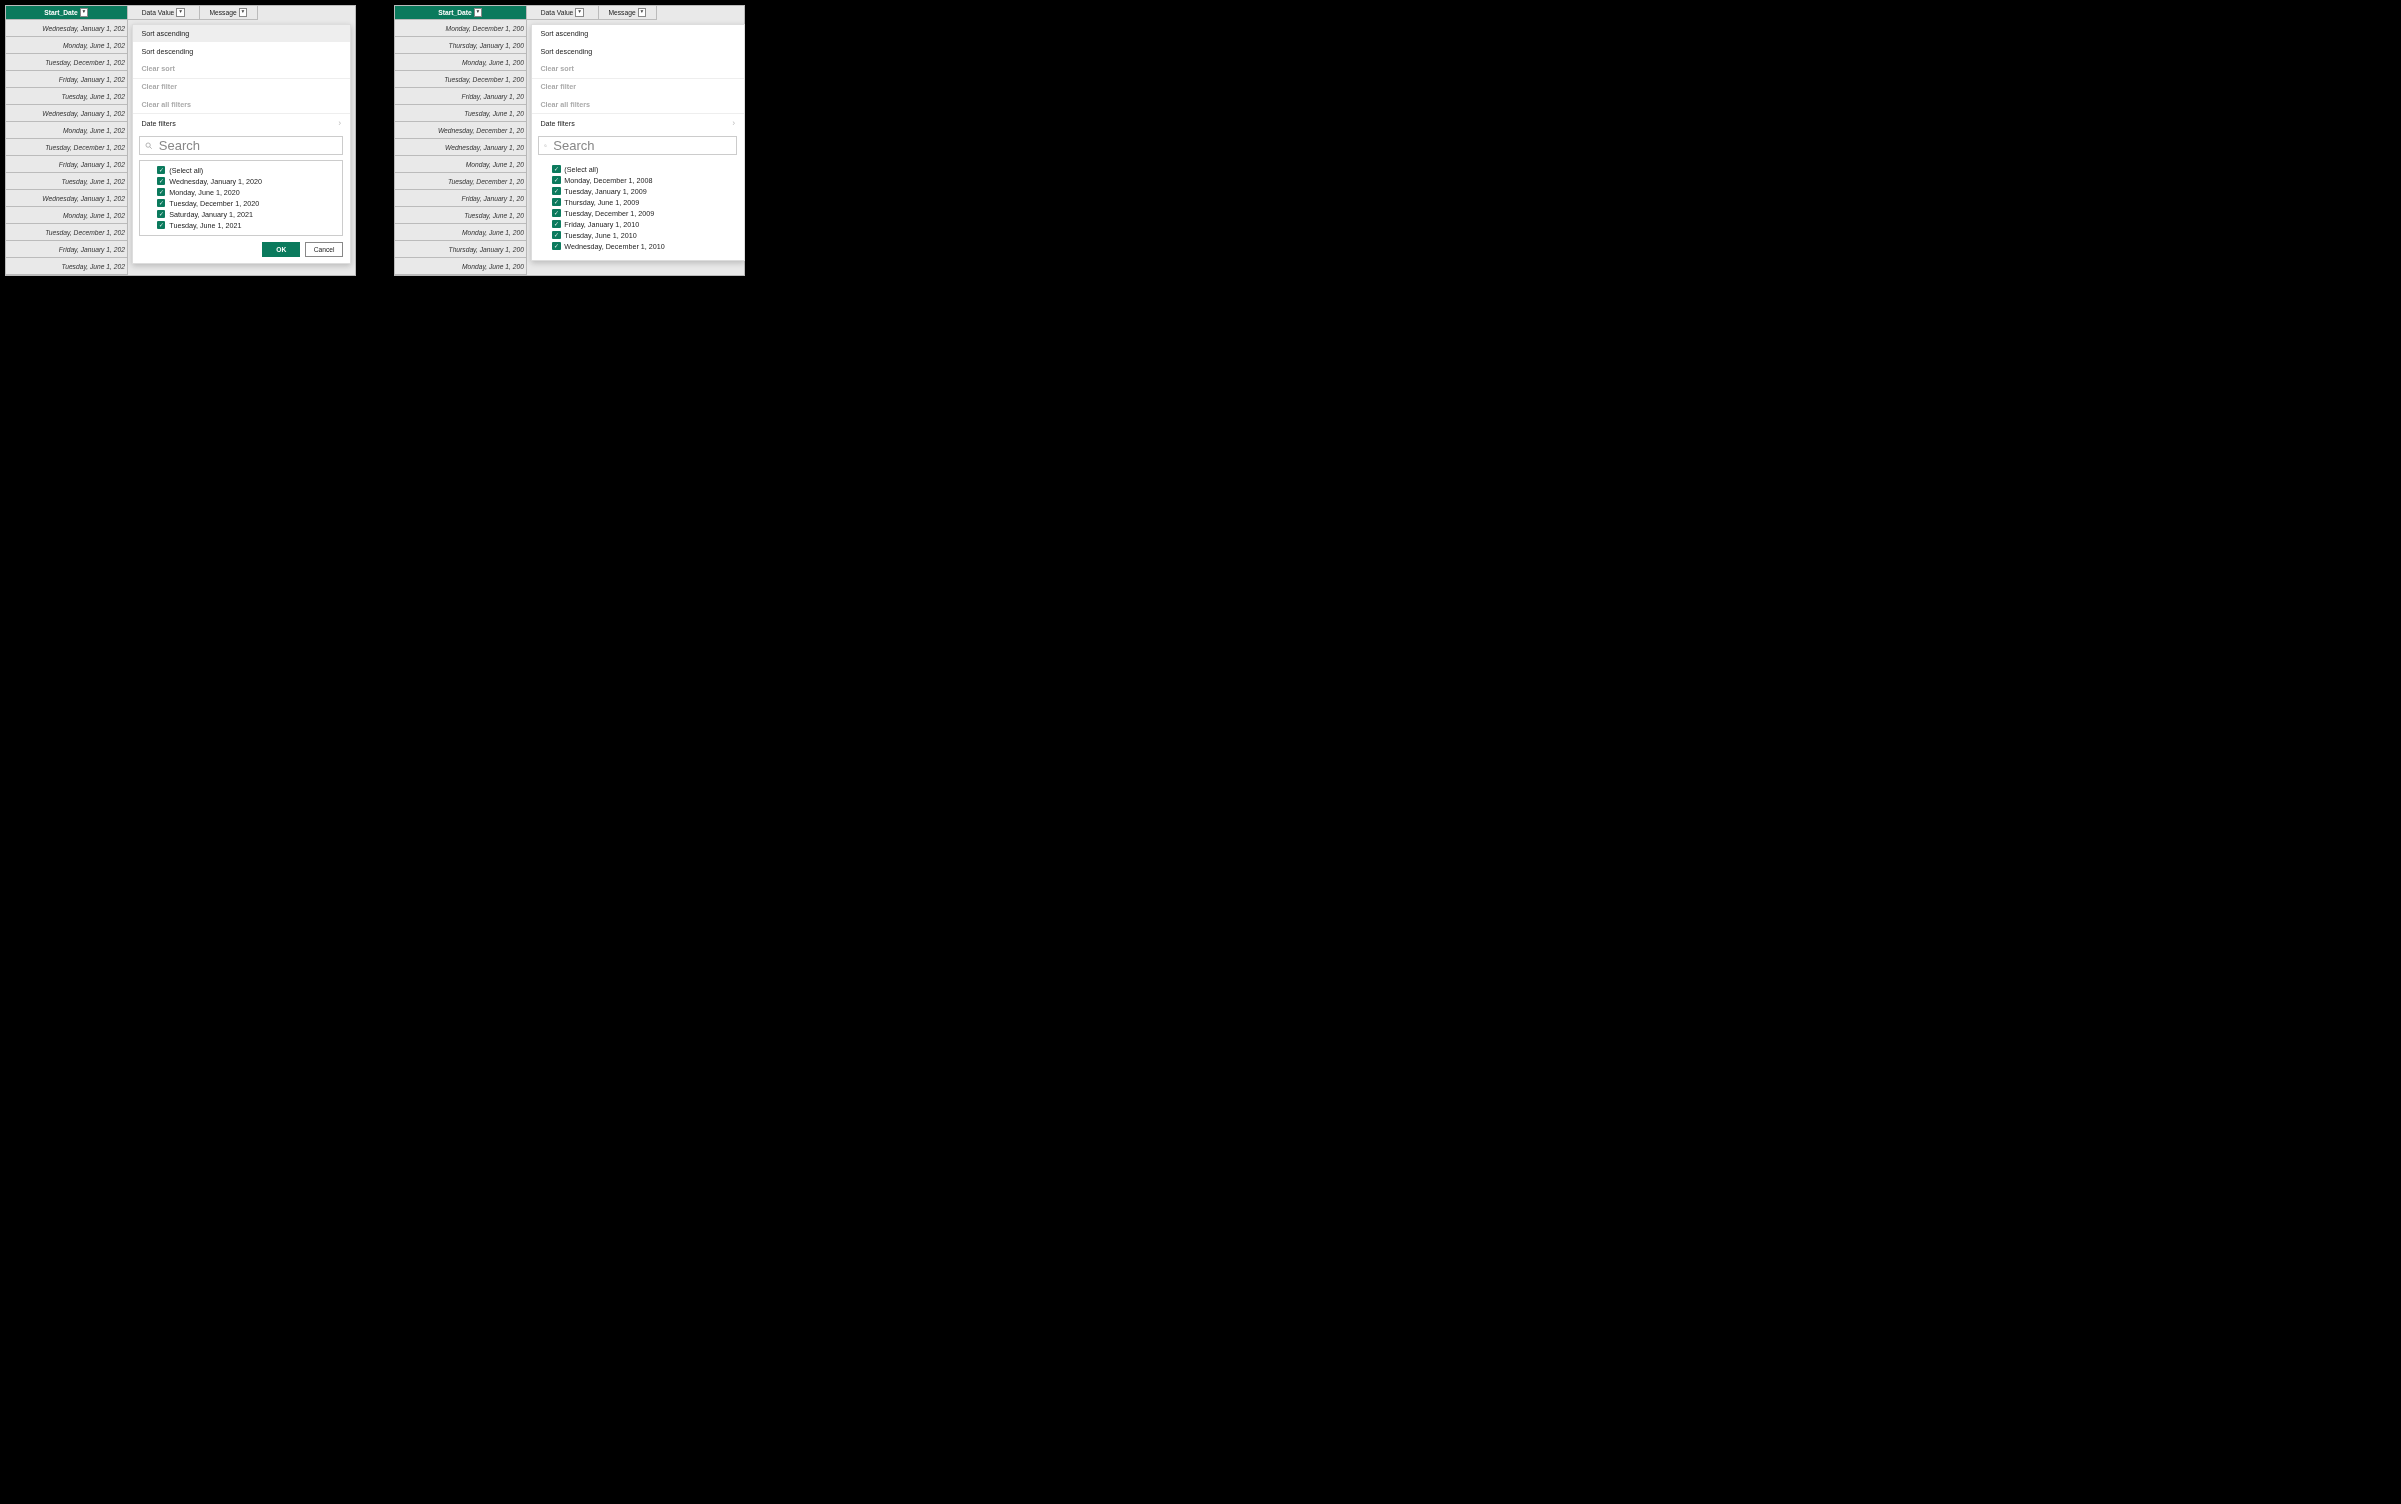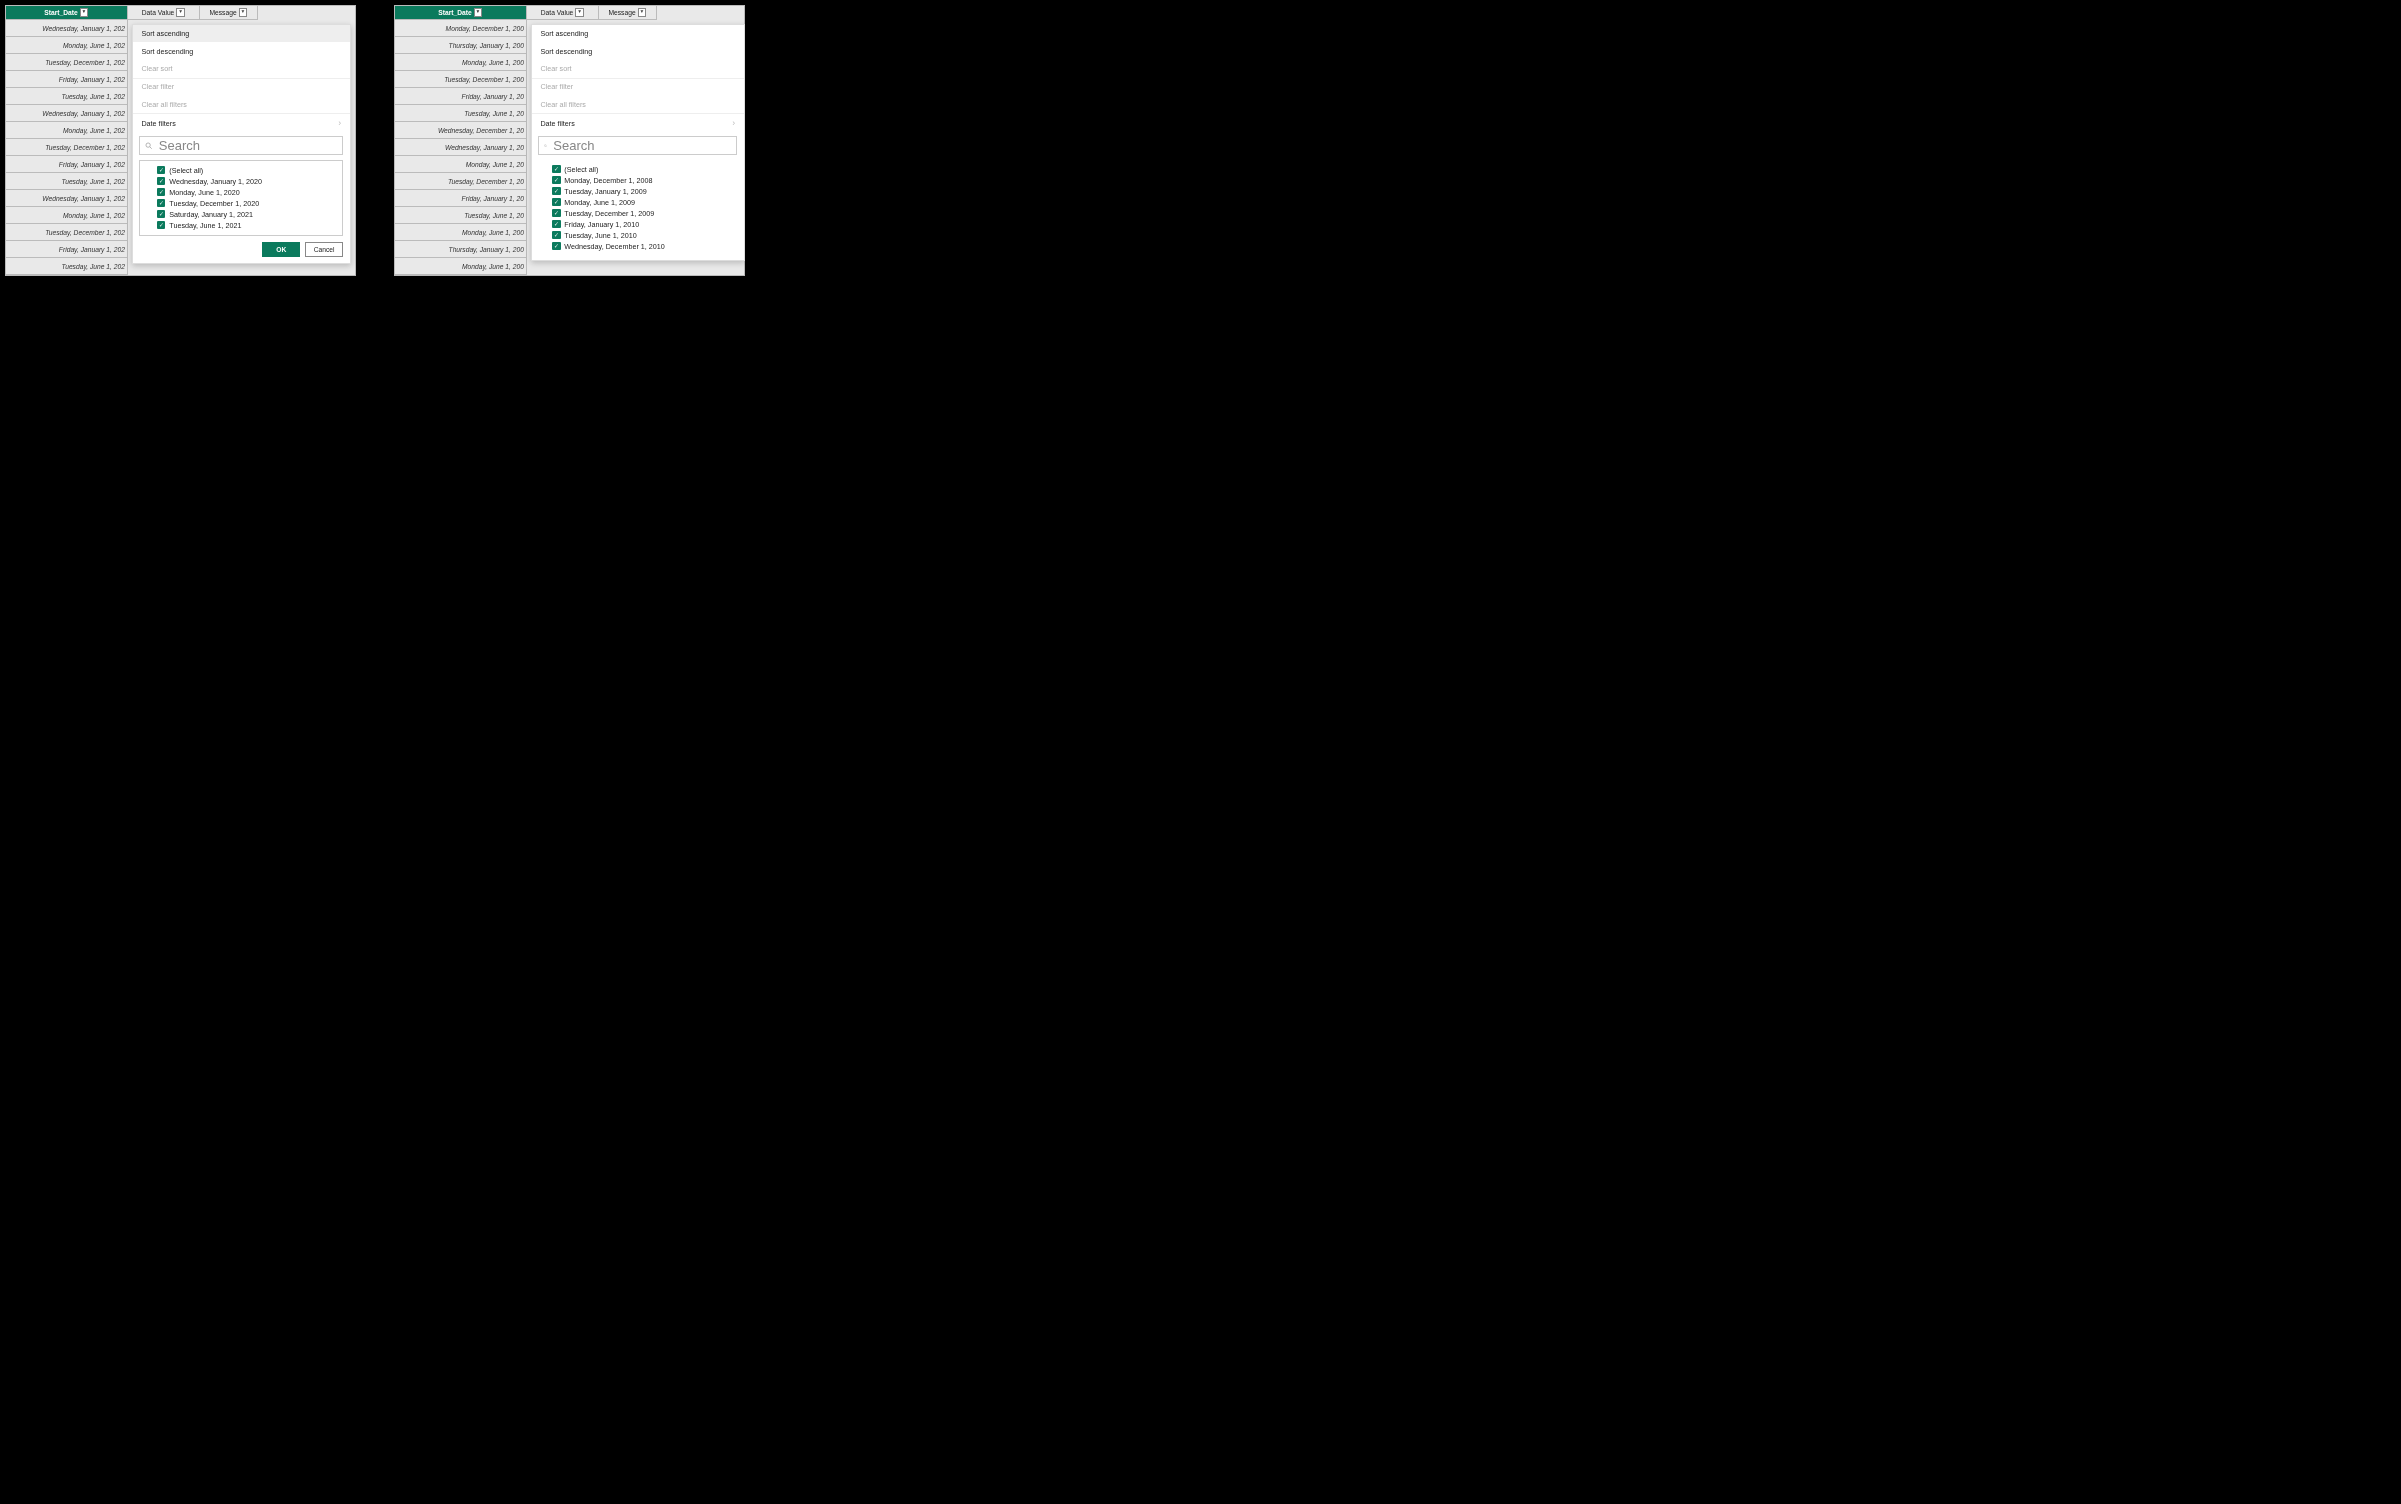--- a/index.html
+++ b/index.html
@@ -98,21 +98,21 @@
   }
   .menu-item {
     padding: 4.3px 8.6px;
     color: #222;
     cursor: pointer;
     display: flex;
     align-items: center;
     justify-content: space-between;
   }
   .menu-item.highlight { background: #eeeeee; }
-  .menu-item.disabled { color: #aaa; cursor: default; }
+  .menu-item.disabled { color: #aaa; cursor: default; font-weight: bold; }
   .menu-sep { height: 0.5px; background: #eee; margin: 0; }
   .menu .chevron { color: #bbb; font-size: 8.6px; }
   .search-wrap {
     padding: 3.8px 6.7px 1.9px 6.7px;
   }
   .search {
     width: 100%;
     height: 19px;
     border: 0.5px solid #ccc;
     display: flex;
@@ -428,21 +428,21 @@
             <div class="chk-row">
               <span class="chk">✓</span>
               <span>Monday, December 1, 2008</span>
             </div>
             <div class="chk-row">
               <span class="chk">✓</span>
               <span>Tuesday, January 1, 2009</span>
             </div>
             <div class="chk-row">
               <span class="chk">✓</span>
-              <span>Monday, June 1, 2009</span>
+              <span>Thursday, June 1, 2009</span>
             </div>
             <div class="chk-row">
               <span class="chk">✓</span>
               <span>Tuesday, December 1, 2009</span>
             </div>
             <div class="chk-row">
               <span class="chk">✓</span>
               <span>Friday, January 1, 2010</span>
             </div>
             <div class="chk-row">

